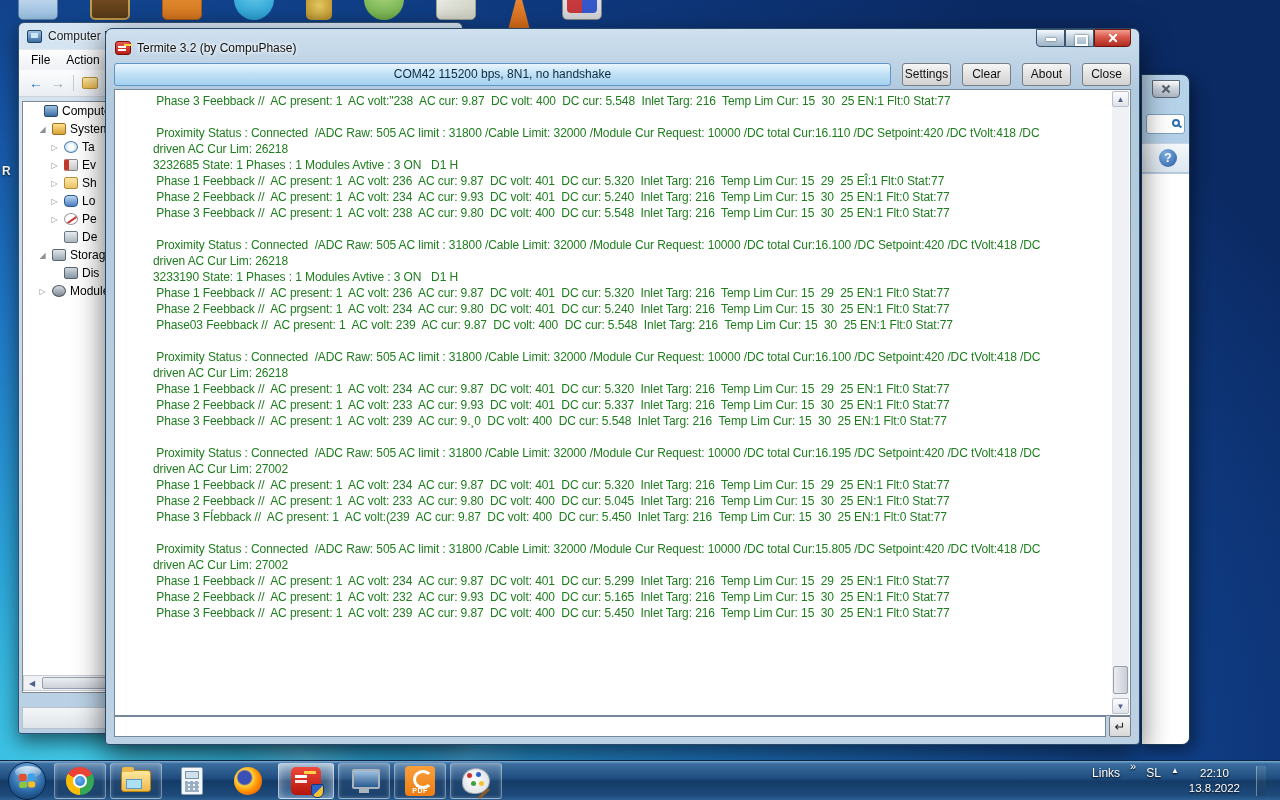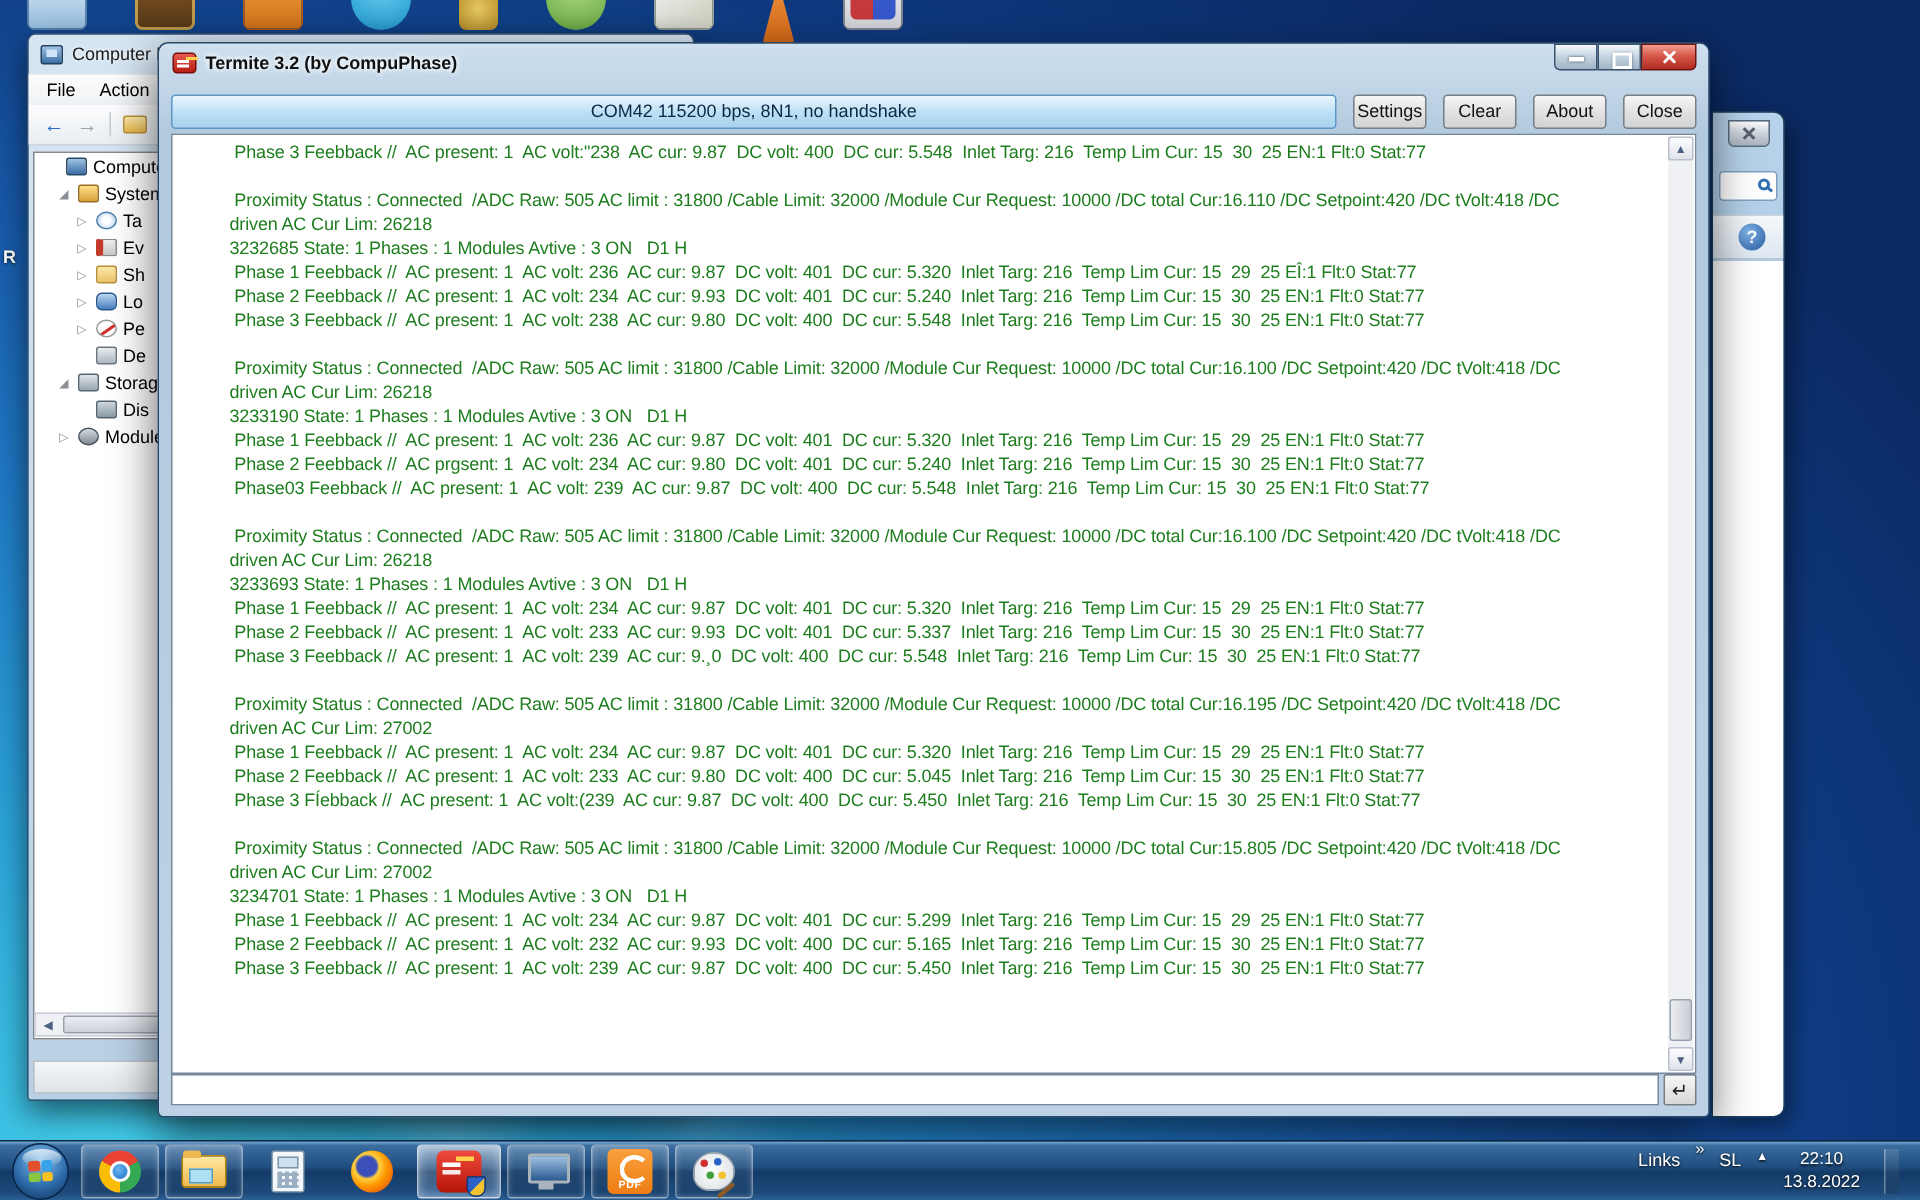--- a/index.html
+++ b/index.html
@@ -78,21 +78,21 @@
   .ex-mag::after { content:""; position:absolute; width:5px; height:2px; background:#2f6fb0; right:-4px; bottom:-2px; transform:rotate(40deg); }
   .ex-toolbar { position:absolute; left:0; right:0; top:68px; height:30px; background:linear-gradient(#f4f8fb,#dde7f0); border-top:1px solid #c8d4e0; border-bottom:1px solid #b9c6d4; }
   .ex-help { position:absolute; right:12px; top:5px; width:18px; height:18px; border-radius:50%;
     background:radial-gradient(circle at 35% 30%, #7fb4e8, #2a5aa0); color:#fff; font-size:12px; font-weight:bold; text-align:center; line-height:18px; }
   .ex-body { position:absolute; left:0; right:0; top:99px; bottom:0; background:#fff; }
 
   
   .termite { position:absolute; left:105px; top:28px; width:1035px; height:717px;
     background:linear-gradient(#cfe0ef,#b2cade 60px, #bcd2e4); border:1px solid #28486a; border-radius:7px 7px 4px 4px;
     box-shadow:0 10px 30px rgba(0,0,0,.6); z-index:10; }
-  .t-titlebar { height:26px; display:flex; align-items:center; gap:6px; padding-left:9px;font-weight:bold; }
+  .t-titlebar { height:26px; display:flex; align-items:flex-end; gap:6px; padding-left:9px; }
   .t-app-icon { width:16px; height:14px; background:linear-gradient(#e85a50,#b81e14); border:1px solid #7a0e08; border-radius:3px; position:relative; }
   .t-app-icon::after { content:""; position:absolute; left:2px; top:4px; width:8px; height:2px; background:#fff; box-shadow:0 3px 0 #fff, 6px -2px 0 #ffd24a; }
   .t-title { font-size:12px; color:#111; text-shadow:0 0 4px #fff, 0 0 4px #fff; }
   .t-controls { position:absolute; top:0; right:8px; display:flex; }
   .t-ctl { width:29px; height:18px; border:1px solid #37536e; background:linear-gradient(#f6fafd,#c8d6e2 45%,#9fb4c6); position:relative; }
   .t-ctl.min { border-radius:0 0 0 4px; }
   .t-ctl.close { width:37px; border-radius:0 0 4px 0; background:linear-gradient(#f0a090,#d8584a 45%,#b02a20); border-color:#6a1510; }
   .t-ctl.min::after { content:""; position:absolute; left:9px; bottom:5px; width:10px; height:3px; background:#fff; box-shadow:0 0 2px #345; }
   .t-ctl.max::after { content:""; position:absolute; left:9px; top:5px; width:9px; height:7px; border:2px solid #fff; box-shadow:0 0 2px #345; }
   .t-ctl.close::before, .t-ctl.close::after { content:""; position:absolute; left:50%; top:50%; width:11px; height:2px; background:#fff; border-radius:1px; }
@@ -305,34 +305,32 @@
         <div class="t-line"></div>
         <div class="t-line"> Proximity Status : Connected  /ADC Raw: 505 AC limit : 31800 /Cable Limit: 32000 /Module Cur Request: 10000 /DC total Cur:16.100 /DC Setpoint:420 /DC tVolt:418 /DC</div>
         <div class="t-line">driven AC Cur Lim: 26218</div>
         <div class="t-line">3233190 State: 1 Phases : 1 Modules Avtive : 3 ON   D1 H</div>
         <div class="t-line"> Phase 1 Feebback //  AC present: 1  AC volt: 236  AC cur: 9.87  DC volt: 401  DC cur: 5.320  Inlet Targ: 216  Temp Lim Cur: 15  29  25 EN:1 Flt:0 Stat:77</div>
         <div class="t-line"> Phase 2 Feebback //  AC prgsent: 1  AC volt: 234  AC cur: 9.80  DC volt: 401  DC cur: 5.240  Inlet Targ: 216  Temp Lim Cur: 15  30  25 EN:1 Flt:0 Stat:77</div>
         <div class="t-line"> Phase03 Feebback //  AC present: 1  AC volt: 239  AC cur: 9.87  DC volt: 400  DC cur: 5.548  Inlet Targ: 216  Temp Lim Cur: 15  30  25 EN:1 Flt:0 Stat:77</div>
         <div class="t-line"></div>
         <div class="t-line"> Proximity Status : Connected  /ADC Raw: 505 AC limit : 31800 /Cable Limit: 32000 /Module Cur Request: 10000 /DC total Cur:16.100 /DC Setpoint:420 /DC tVolt:418 /DC</div>
         <div class="t-line">driven AC Cur Lim: 26218</div>
-        <div class="t-line">3233693 State: 1 Phases : 1 Modules Avtive : 3 ON   D1 H</div>
         <div class="t-line"> Phase 1 Feebback //  AC present: 1  AC volt: 234  AC cur: 9.87  DC volt: 401  DC cur: 5.320  Inlet Targ: 216  Temp Lim Cur: 15  29  25 EN:1 Flt:0 Stat:77</div>
         <div class="t-line"> Phase 2 Feebback //  AC present: 1  AC volt: 233  AC cur: 9.93  DC volt: 401  DC cur: 5.337  Inlet Targ: 216  Temp Lim Cur: 15  30  25 EN:1 Flt:0 Stat:77</div>
         <div class="t-line"> Phase 3 Feebback //  AC present: 1  AC volt: 239  AC cur: 9.¸0  DC volt: 400  DC cur: 5.548  Inlet Targ: 216  Temp Lim Cur: 15  30  25 EN:1 Flt:0 Stat:77</div>
         <div class="t-line"></div>
         <div class="t-line"> Proximity Status : Connected  /ADC Raw: 505 AC limit : 31800 /Cable Limit: 32000 /Module Cur Request: 10000 /DC total Cur:16.195 /DC Setpoint:420 /DC tVolt:418 /DC</div>
         <div class="t-line">driven AC Cur Lim: 27002</div>
         <div class="t-line"> Phase 1 Feebback //  AC present: 1  AC volt: 234  AC cur: 9.87  DC volt: 401  DC cur: 5.320  Inlet Targ: 216  Temp Lim Cur: 15  29  25 EN:1 Flt:0 Stat:77</div>
         <div class="t-line"> Phase 2 Feebback //  AC present: 1  AC volt: 233  AC cur: 9.80  DC volt: 400  DC cur: 5.045  Inlet Targ: 216  Temp Lim Cur: 15  30  25 EN:1 Flt:0 Stat:77</div>
         <div class="t-line"> Phase 3 FÍebback //  AC present: 1  AC volt:(239  AC cur: 9.87  DC volt: 400  DC cur: 5.450  Inlet Targ: 216  Temp Lim Cur: 15  30  25 EN:1 Flt:0 Stat:77</div>
         <div class="t-line"></div>
         <div class="t-line"> Proximity Status : Connected  /ADC Raw: 505 AC limit : 31800 /Cable Limit: 32000 /Module Cur Request: 10000 /DC total Cur:15.805 /DC Setpoint:420 /DC tVolt:418 /DC</div>
         <div class="t-line">driven AC Cur Lim: 27002</div>
-        <div class="t-line">3234701 State: 1 Phases : 1 Modules Avtive : 3 ON   D1 H</div>
         <div class="t-line"> Phase 1 Feebback //  AC present: 1  AC volt: 234  AC cur: 9.87  DC volt: 401  DC cur: 5.299  Inlet Targ: 216  Temp Lim Cur: 15  29  25 EN:1 Flt:0 Stat:77</div>
         <div class="t-line"> Phase 2 Feebback //  AC present: 1  AC volt: 232  AC cur: 9.93  DC volt: 400  DC cur: 5.165  Inlet Targ: 216  Temp Lim Cur: 15  30  25 EN:1 Flt:0 Stat:77</div>
         <div class="t-line"> Phase 3 Feebback //  AC present: 1  AC volt: 239  AC cur: 9.87  DC volt: 400  DC cur: 5.450  Inlet Targ: 216  Temp Lim Cur: 15  30  25 EN:1 Flt:0 Stat:77</div>
       </div>
     <div class="t-scroll">
       <span class="t-sc-btn t-sc-up">▲</span>
       <span class="t-sc-thumb"></span>
       <span class="t-sc-btn t-sc-down">▼</span>
     </div>
   </div>

